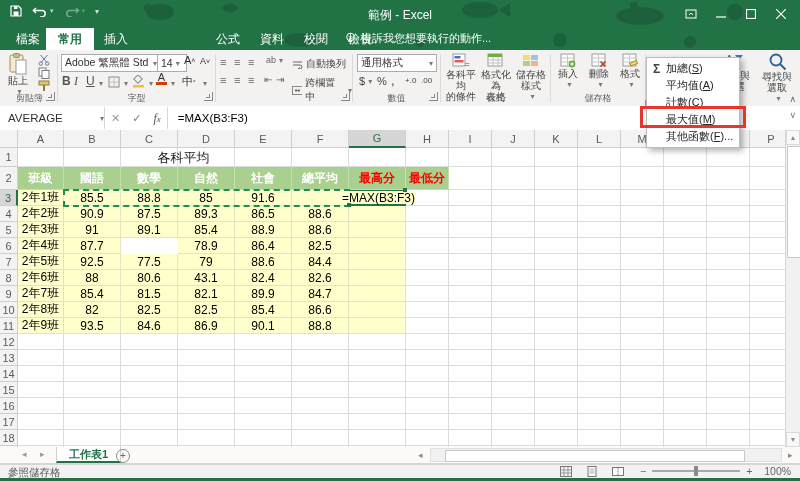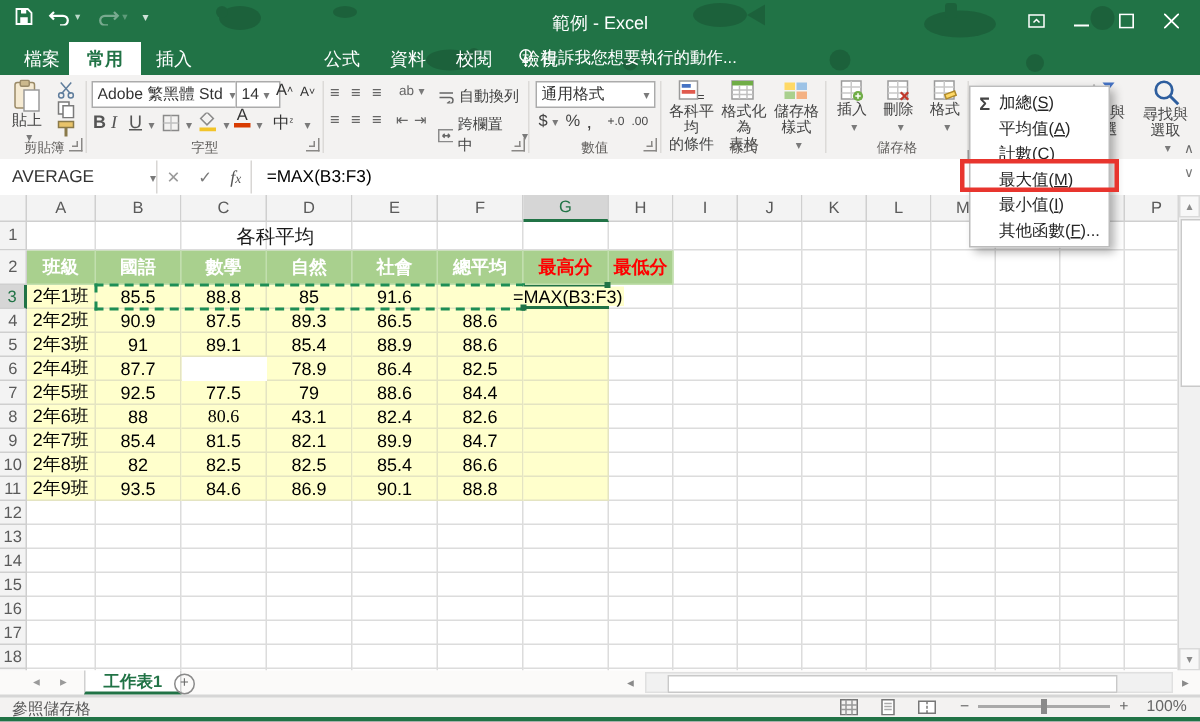--- a/index.html
+++ b/index.html
@@ -579,21 +579,21 @@
       <div class="gc cell" style="left: 492px; top: 124px; width: 43px; height: 16px;"></div>
       <div class="gc cell" style="left: 535px; top: 124px; width: 43px; height: 16px;"></div>
       <div class="gc cell" style="left: 578px; top: 124px; width: 43px; height: 16px;"></div>
       <div class="gc cell" style="left: 621px; top: 124px; width: 43px; height: 16px;"></div>
       <div class="gc cell" style="left: 664px; top: 124px; width: 43px; height: 16px;"></div>
       <div class="gc cell" style="left: 707px; top: 124px; width: 43px; height: 16px;"></div>
       <div class="gc cell" style="left: 750px; top: 124px; width: 43px; height: 16px;"></div>
       <div class="gc rh" style="left: 0px; top: 140px; width: 18px; height: 16px;">8</div>
       <div class="gc cell yel" style="left: 18px; top: 140px; width: 46px; height: 16px;">2年6班</div>
       <div class="gc cell yel" style="left: 64px; top: 140px; width: 57px; height: 16px;">88</div>
-      <div class="gc cell yel" style="left: 121px; top: 140px; width: 57px; height: 16px; font-family: Liberation Serif, serif;">80.6</div>
+      <div class="gc cell yel" style="left: 121px; top: 140px; width: 57px; height: 16px;">80.6</div>
       <div class="gc cell yel" style="left: 178px; top: 140px; width: 57px; height: 16px;">43.1</div>
       <div class="gc cell yel" style="left: 235px; top: 140px; width: 57px; height: 16px;">82.4</div>
       <div class="gc cell yel" style="left: 292px; top: 140px; width: 57px; height: 16px;">82.6</div>
       <div class="gc cell yel" style="left: 349px; top: 140px; width: 57px; height: 16px;"></div>
       <div class="gc cell" style="left: 406px; top: 140px; width: 43px; height: 16px;"></div>
       <div class="gc cell" style="left: 449px; top: 140px; width: 43px; height: 16px;"></div>
       <div class="gc cell" style="left: 492px; top: 140px; width: 43px; height: 16px;"></div>
       <div class="gc cell" style="left: 535px; top: 140px; width: 43px; height: 16px;"></div>
       <div class="gc cell" style="left: 578px; top: 140px; width: 43px; height: 16px;"></div>
       <div class="gc cell" style="left: 621px; top: 140px; width: 43px; height: 16px;"></div>
@@ -854,23 +854,19 @@
       <div class="mi">
         <span class="gut"></span>
         <span>計數(<u>C</u>)</span>
       </div>
       <div class="mi">
         <span class="gut"></span>
         <span>最大值(<u>M</u>)</span>
       </div>
       <div class="mi">
         <span class="gut"></span>
-        <span>最小值(<u>I</u>)</span>
-      </div>
-      <div class="mi">
-        <span class="gut"></span>
         <span>其他函數(<u>F</u>)...</span>
       </div>
     </div>
 
   <div class="abs redbox"></div>
 
 </div>
 
 </body></html>

